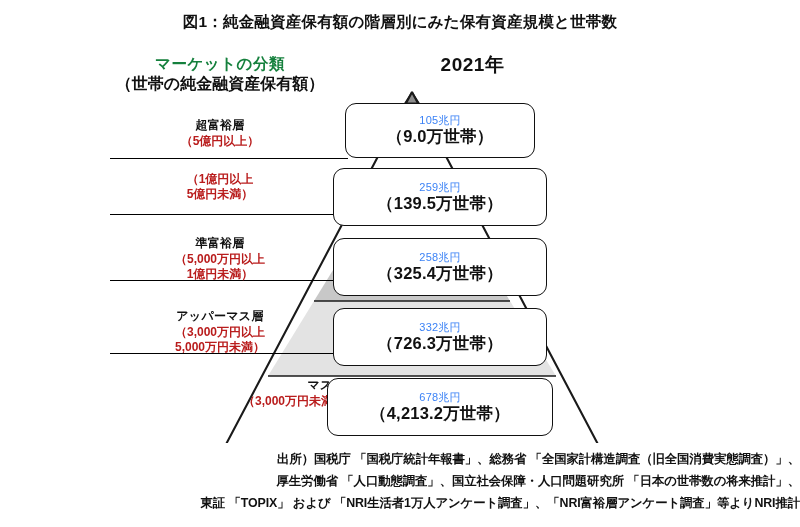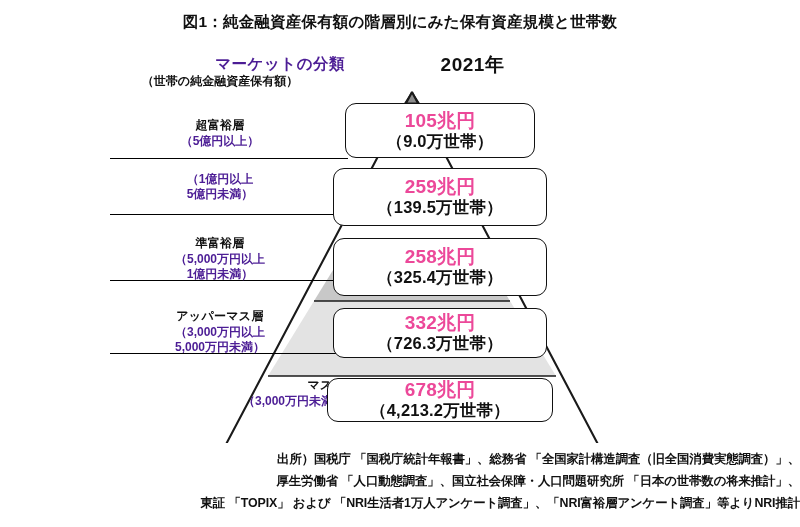--- a/index.html
+++ b/index.html
@@ -54,26 +54,25 @@
     position: absolute;
     left: 95px;
     top: 6px;
     width: 250px;
     text-align: center;
   }
   .header-left .h-main {
     font-size: 15.5px;
     font-weight: 700;
     letter-spacing: 0.5px;
-    color: #4c1d95;
+    color: #15803d;
     line-height: 1.25;
-    text-align: right;
   }
   .header-left .h-sub {
-    font-size: 12px;
+    font-size: 16px;
     font-weight: 700;
     color: #111111;
     line-height: 1.3;
     margin-top: 1px;
   }
   .header-year {
     position: absolute;
     left: 345px;
     top: 4px;
     width: 255px;
@@ -95,21 +94,21 @@
   .tier-label .t-name {
     font-size: 12px;
     font-weight: 700;
     color: #111111;
     line-height: 1.2;
     letter-spacing: 0.3px;
   }
   .tier-label .t-range {
     font-size: 12px;
     font-weight: 600;
-    color: #4c1d95;
+    color: #b91c1c;
     line-height: 1.22;
     margin-top: 2px;
     white-space: pre-line;
   }
 
   
   .tier-divider {
     position: absolute;
     left: 110px;
     width: 238px;
@@ -124,23 +123,23 @@
     background: #ffffff;
     border: 1.7px solid #111111;
     border-radius: 11px;
     display: flex;
     flex-direction: column;
     align-items: center;
     justify-content: center;
     text-align: center;
   }
   .value-box .v-amount {
-    font-size: 19px;
-    font-weight: 700;
-    color: #ec4899;
+    font-size: 11px;
+    font-weight: 400;
+    color: #3b82f6;
     line-height: 1.18;
     letter-spacing: 0.2px;
   }
   .value-box .v-house {
     font-size: 16.5px;
     font-weight: 700;
     color: #111111;
     line-height: 1.18;
     letter-spacing: 0.2px;
   }
@@ -232,26 +231,26 @@
   <div class="value-box" style="left:333px; top:120px; width:214px; height:58px;align-items:center;">
     <div class="v-amount">259兆円</div>
     <div class="v-house">（139.5万世帯）</div>
   </div>
 
   <div class="value-box" style="left:333px; top:190px; width:214px; height:58px;">
     <div class="v-amount">258兆円</div>
     <div class="v-house">（325.4万世帯）</div>
   </div>
 
-  <div class="value-box" style="left:333px; top:260px; width:214px; height:50px;">
+  <div class="value-box" style="left:333px; top:260px; width:214px; height:58px;">
     <div class="v-amount">332兆円</div>
     <div class="v-house">（726.3万世帯）</div>
   </div>
 
-  <div class="value-box" style="left:327px; top:330px; width:226px; height:44px;">
+  <div class="value-box" style="left:327px; top:330px; width:226px; height:58px;">
     <div class="v-amount">678兆円</div>
     <div class="v-house">（4,213.2万世帯）</div>
   </div>
 
 </div>
 
 <div class="source-note">
   <div class="s-line">出所）国税庁 「国税庁統計年報書」、総務省 「全国家計構造調査（旧全国消費実態調査）」、</div>
   <div class="s-line">厚生労働省 「人口動態調査」、国立社会保障・人口問題研究所 「日本の世帯数の将来推計」、</div>
   <div class="s-line">東証 「TOPIX」 および 「NRI生活者1万人アンケート調査」、「NRI富裕層アンケート調査」等よりNRI推計</div>

